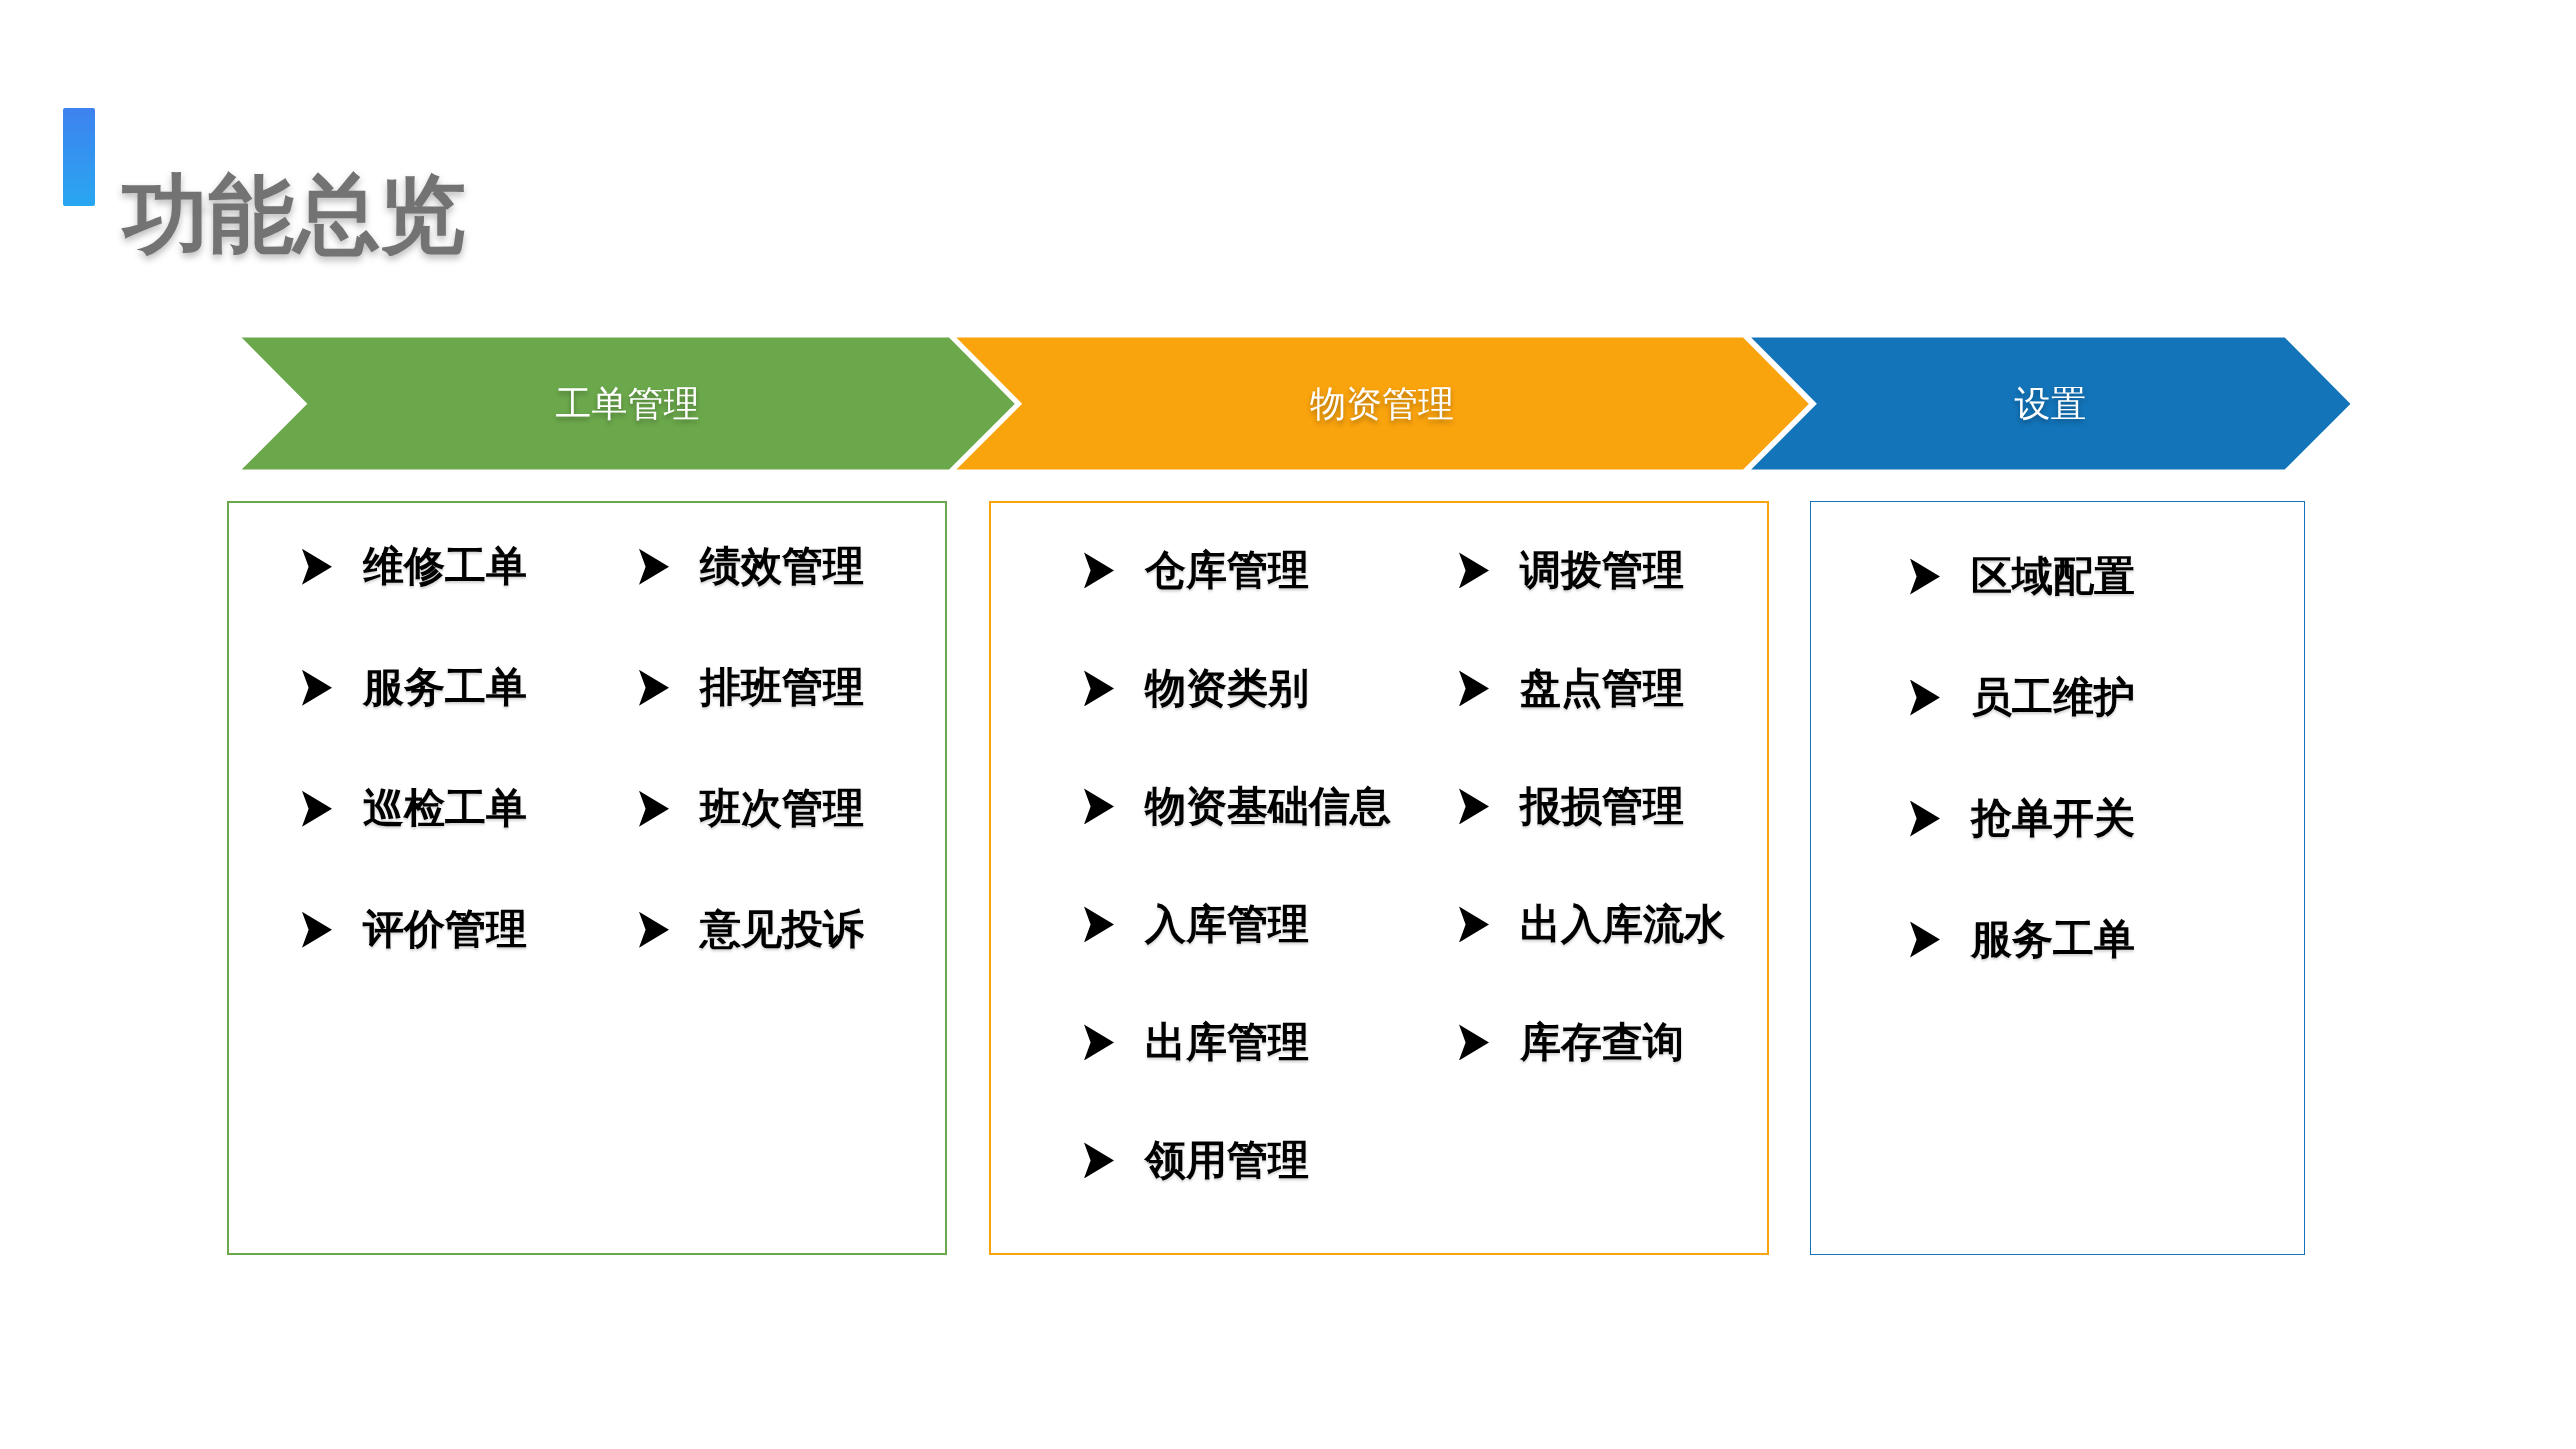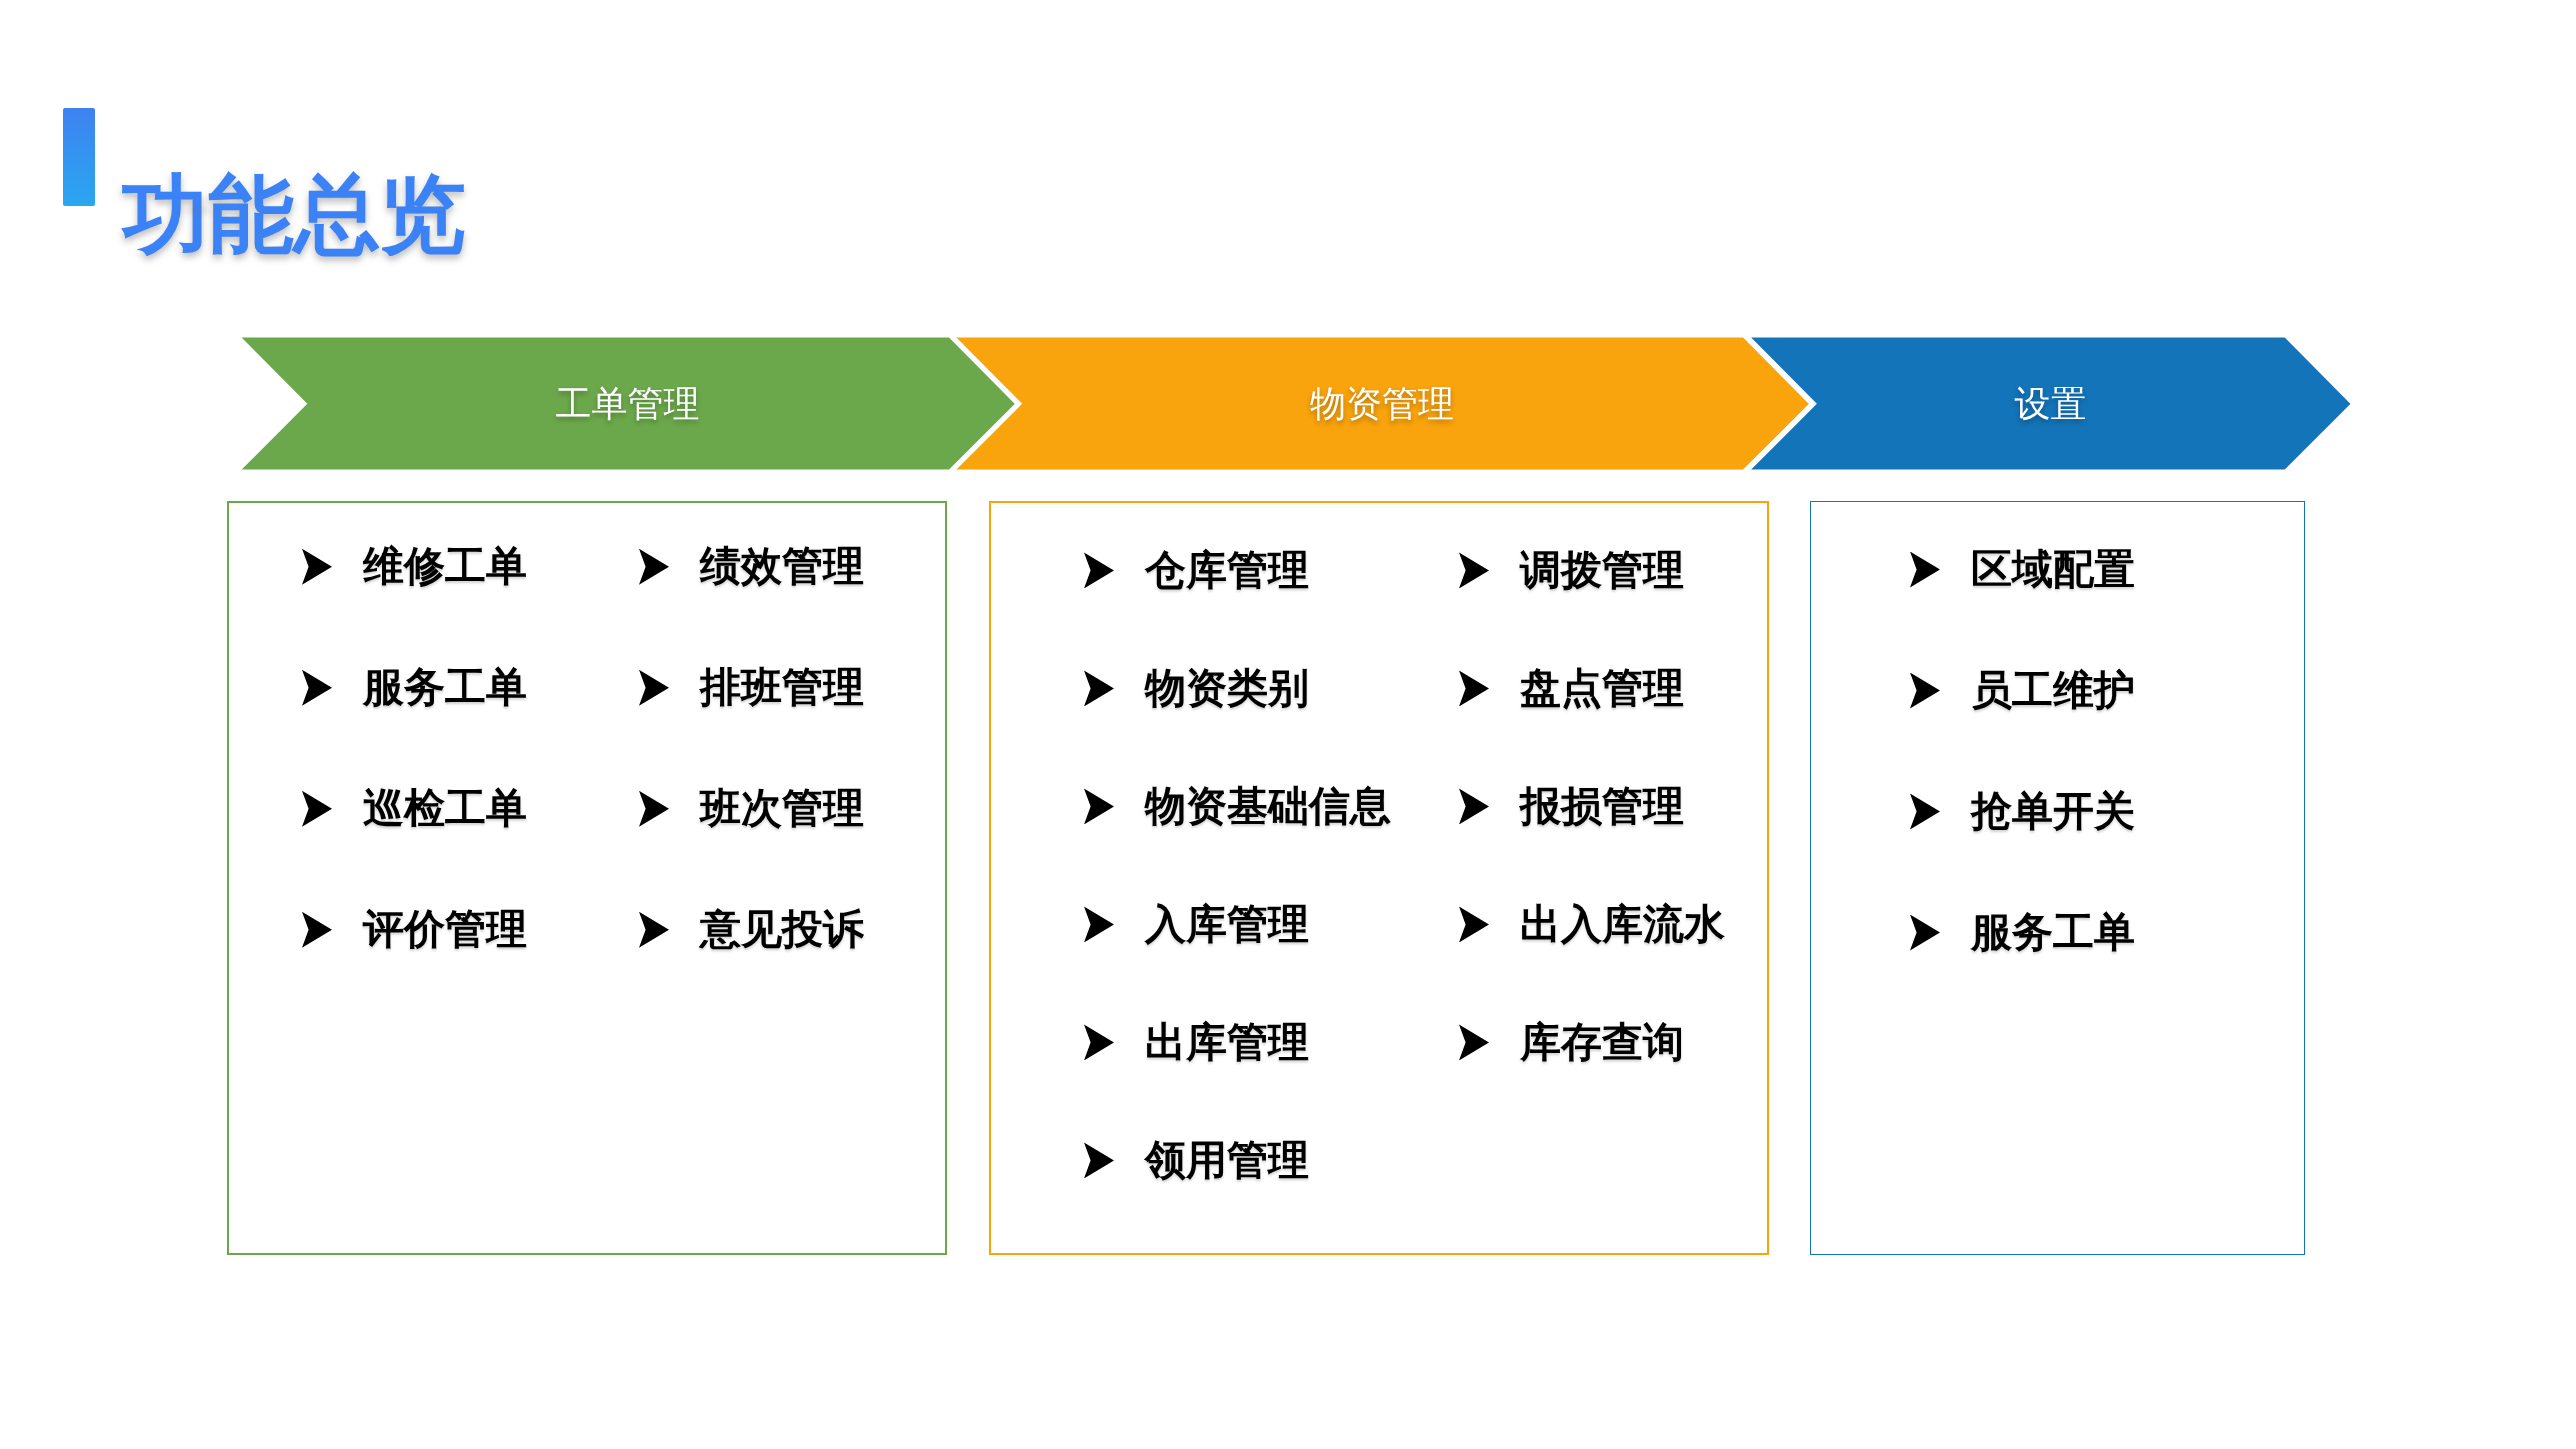--- a/index.html
+++ b/index.html
@@ -9,21 +9,21 @@
   }
 
   
   .title-bar {
     position:absolute; left:63px; top:108px; width:32px; height:98px;
     background:linear-gradient(180deg, #3E82F0 0%, #29A7F0 100%);
     border-radius:1.9px;
   }
   .page-title {
     position:absolute; left:122px; top:113px; line-height:1;
-    font-size:86px; font-weight:bold; color:#3b82f6; white-space:nowrap;
+    font-size:86px; font-weight:bold; color:#737373; white-space:nowrap;
     text-shadow:0 3.9px 7.7px rgba(60,60,60,0.35);
   }
   .smudge {
     position:absolute; left:171px; top:204px; width:54px; height:13px;
     background:radial-gradient(ellipse at center, rgba(110,110,110,0.55), rgba(110,110,110,0) 70%);
     filter:blur(2.6px); opacity:0.35;
   }
 
   
   svg.chevrons { position:absolute; left:0; top:0; }
@@ -40,21 +40,21 @@
   .al2 { left:1747px; width:607px;  }
 
   
   .box {
     position:absolute; top:501px; height:754px; box-sizing:border-box;
     background:#ffffff;
     font-weight:bold;
   }
   .box0 { left:227px;  width:720px; border:2.6px solid #6BA84B; padding:3.2px  0 0 73px; }
   .box1 { left:989px; width:780px; border:2.6px solid #F9A30D; padding:8.4px 0 0 93px; }
-  .box2 { left:1810px; width:495px;  border:1.9px solid #1374B9; padding:7px 0 0 99px; }
+  .box2 { left:1810px; width:495px;  border:1.9px solid #1374B9; padding:14px 0 0 99px; }
 
   .row { display:flex; align-items:center; }
   .box0 .row, .box2 .row { height:121px; }
   .box1 .row { height:118px; }
 
   .box0 .col1 { width:337px; flex-shrink:0; }
   .box1 .col1 { width:375px; flex-shrink:0; }
   .col2 { flex:1 1 auto; }
 
   .item {

